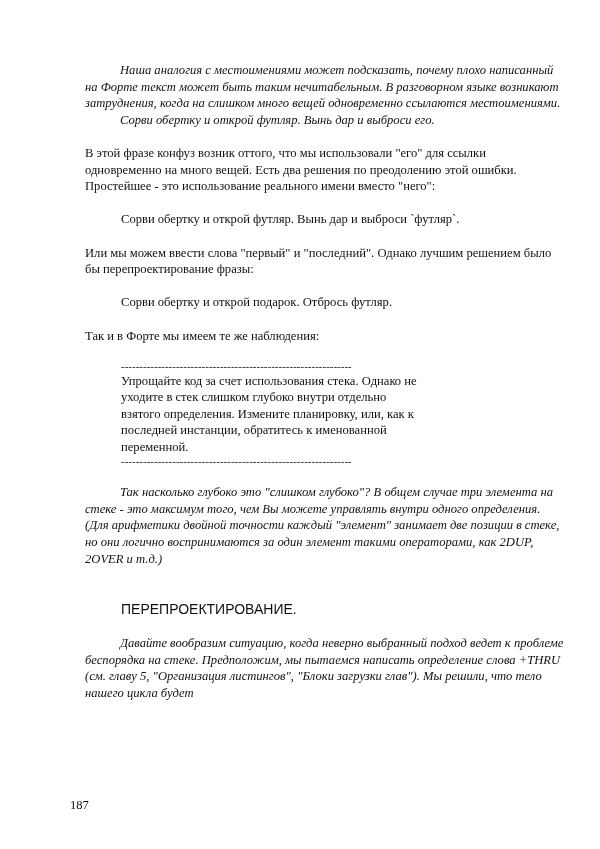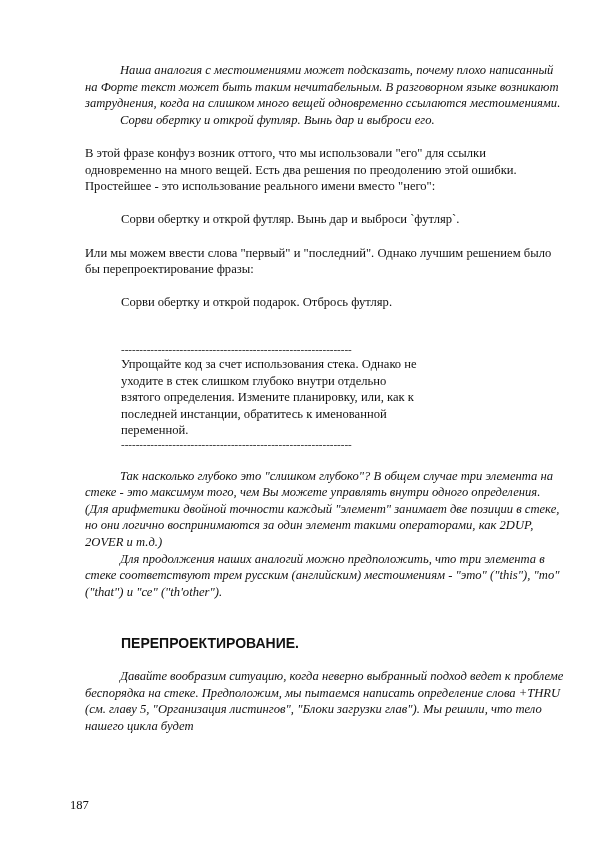--- a/index.html
+++ b/index.html
@@ -5,50 +5,50 @@
   html, body { margin:0; padding:0; background:#ffffff; }
   body { width:600px; height:849px; position:relative; overflow:hidden;
          font-family:"Liberation Serif", "DejaVu Serif", serif; color:#111; font-size:12.6px; }
   .page { position:absolute; left:85px; top:62px; width:480px; }
   p { margin:0; line-height:16.6px; white-space:normal; }
   .indent { text-indent:35px;font-style:italic; }
   .quote { padding-left:36px; }
   .gap { height:16.6px; }
   .tip { padding-left:36px; width:300px; }
   .dash { overflow:hidden; white-space:nowrap; letter-spacing:0px; height:12px; line-height:10px; font-size:11px; }
-  .heading { font-family:"Liberation Sans", "DejaVu Sans", sans-serif; font-weight:bold; font-size:14px;
+  .heading { font-family:"Liberation Sans", "DejaVu Sans", sans-serif; font-weight:normal; font-size:14px;
              padding-left:36px; line-height:18px; }
   .pagenum { position:absolute; left:70px; top:797px; line-height:16px; }
 </style>
 </head>
 <body>
 
 <div class="page">
   <p class="indent">Наша аналогия с местоимениями может подсказать, почему плохо написанный на Форте текст может быть таким нечитабельным. В разговорном языке возникают затруднения, когда на слишком много вещей одновременно ссылаются местоимениями.</p>
   <p class="indent">Сорви обертку и открой футляр. Вынь дар и выброси его.</p>
   <div class="gap"></div>
   <p>В этой фразе конфуз возник оттого, что мы использовали "его" для ссылки одновременно на много вещей. Есть два решения по преодолению этой ошибки. Простейшее - это использование реального имени вместо "него":</p>
   <div class="gap"></div>
   <p class="quote">Сорви обертку и открой футляр. Вынь дар и выброси `футляр`.</p>
   <div class="gap"></div>
   <p>Или мы можем ввести слова "первый" и "последний". Однако лучшим решением было бы перепроектирование фразы:</p>
   <div class="gap"></div>
   <p class="quote">Сорви обертку и открой подарок. Отбрось футляр.</p>
   <div class="gap"></div>
+  <p>Так и в Форте мы имеем те же наблюдения:</p>
   <div class="gap"></div>
 
   <div class="tip">
     <div class="dash">---------------------------------------------------------------</div>
     <p>Упрощайте код за счет использования стека. Однако не уходите в стек слишком глубоко внутри отдельно взятого определения. Измените планировку, или, как к последней инстанции, обратитесь к именованной переменной.</p>
     <div class="dash">---------------------------------------------------------------</div>
   </div>
   <div class="gap"></div>
 
   <p class="indent">Так насколько глубоко это "слишком глубоко"? В общем случае три элемента на стеке - это максимум того, чем Вы можете управлять внутри одного определения. (Для арифметики двойной точности каждый "элемент" занимает две позиции в стеке, но они логично воспринимаются за один элемент такими операторами, как 2DUP, 2OVER и т.д.)</p>
-  <p class="indent">Для продолжения наших аналогий можно предположить, что три элемента в стеке соответствуют трем русским (английским) местоимениям - "это" ("this"), "то" ("that") и "се" ("th'other").</p>
   <div class="gap"></div>
   <div class="gap"></div>
 
   <p class="heading">ПЕРЕПРОЕКТИРОВАНИЕ.</p>
   <div class="gap"></div>
 
   <p class="indent">Давайте вообразим ситуацию, когда неверно выбранный подход ведет к проблеме беспорядка на стеке. Предположим, мы пытаемся написать определение слова +THRU (см. главу 5, "Организация листингов", "Блоки загрузки глав"). Мы решили, что тело нашего цикла будет</p>
 
 </div>
 

